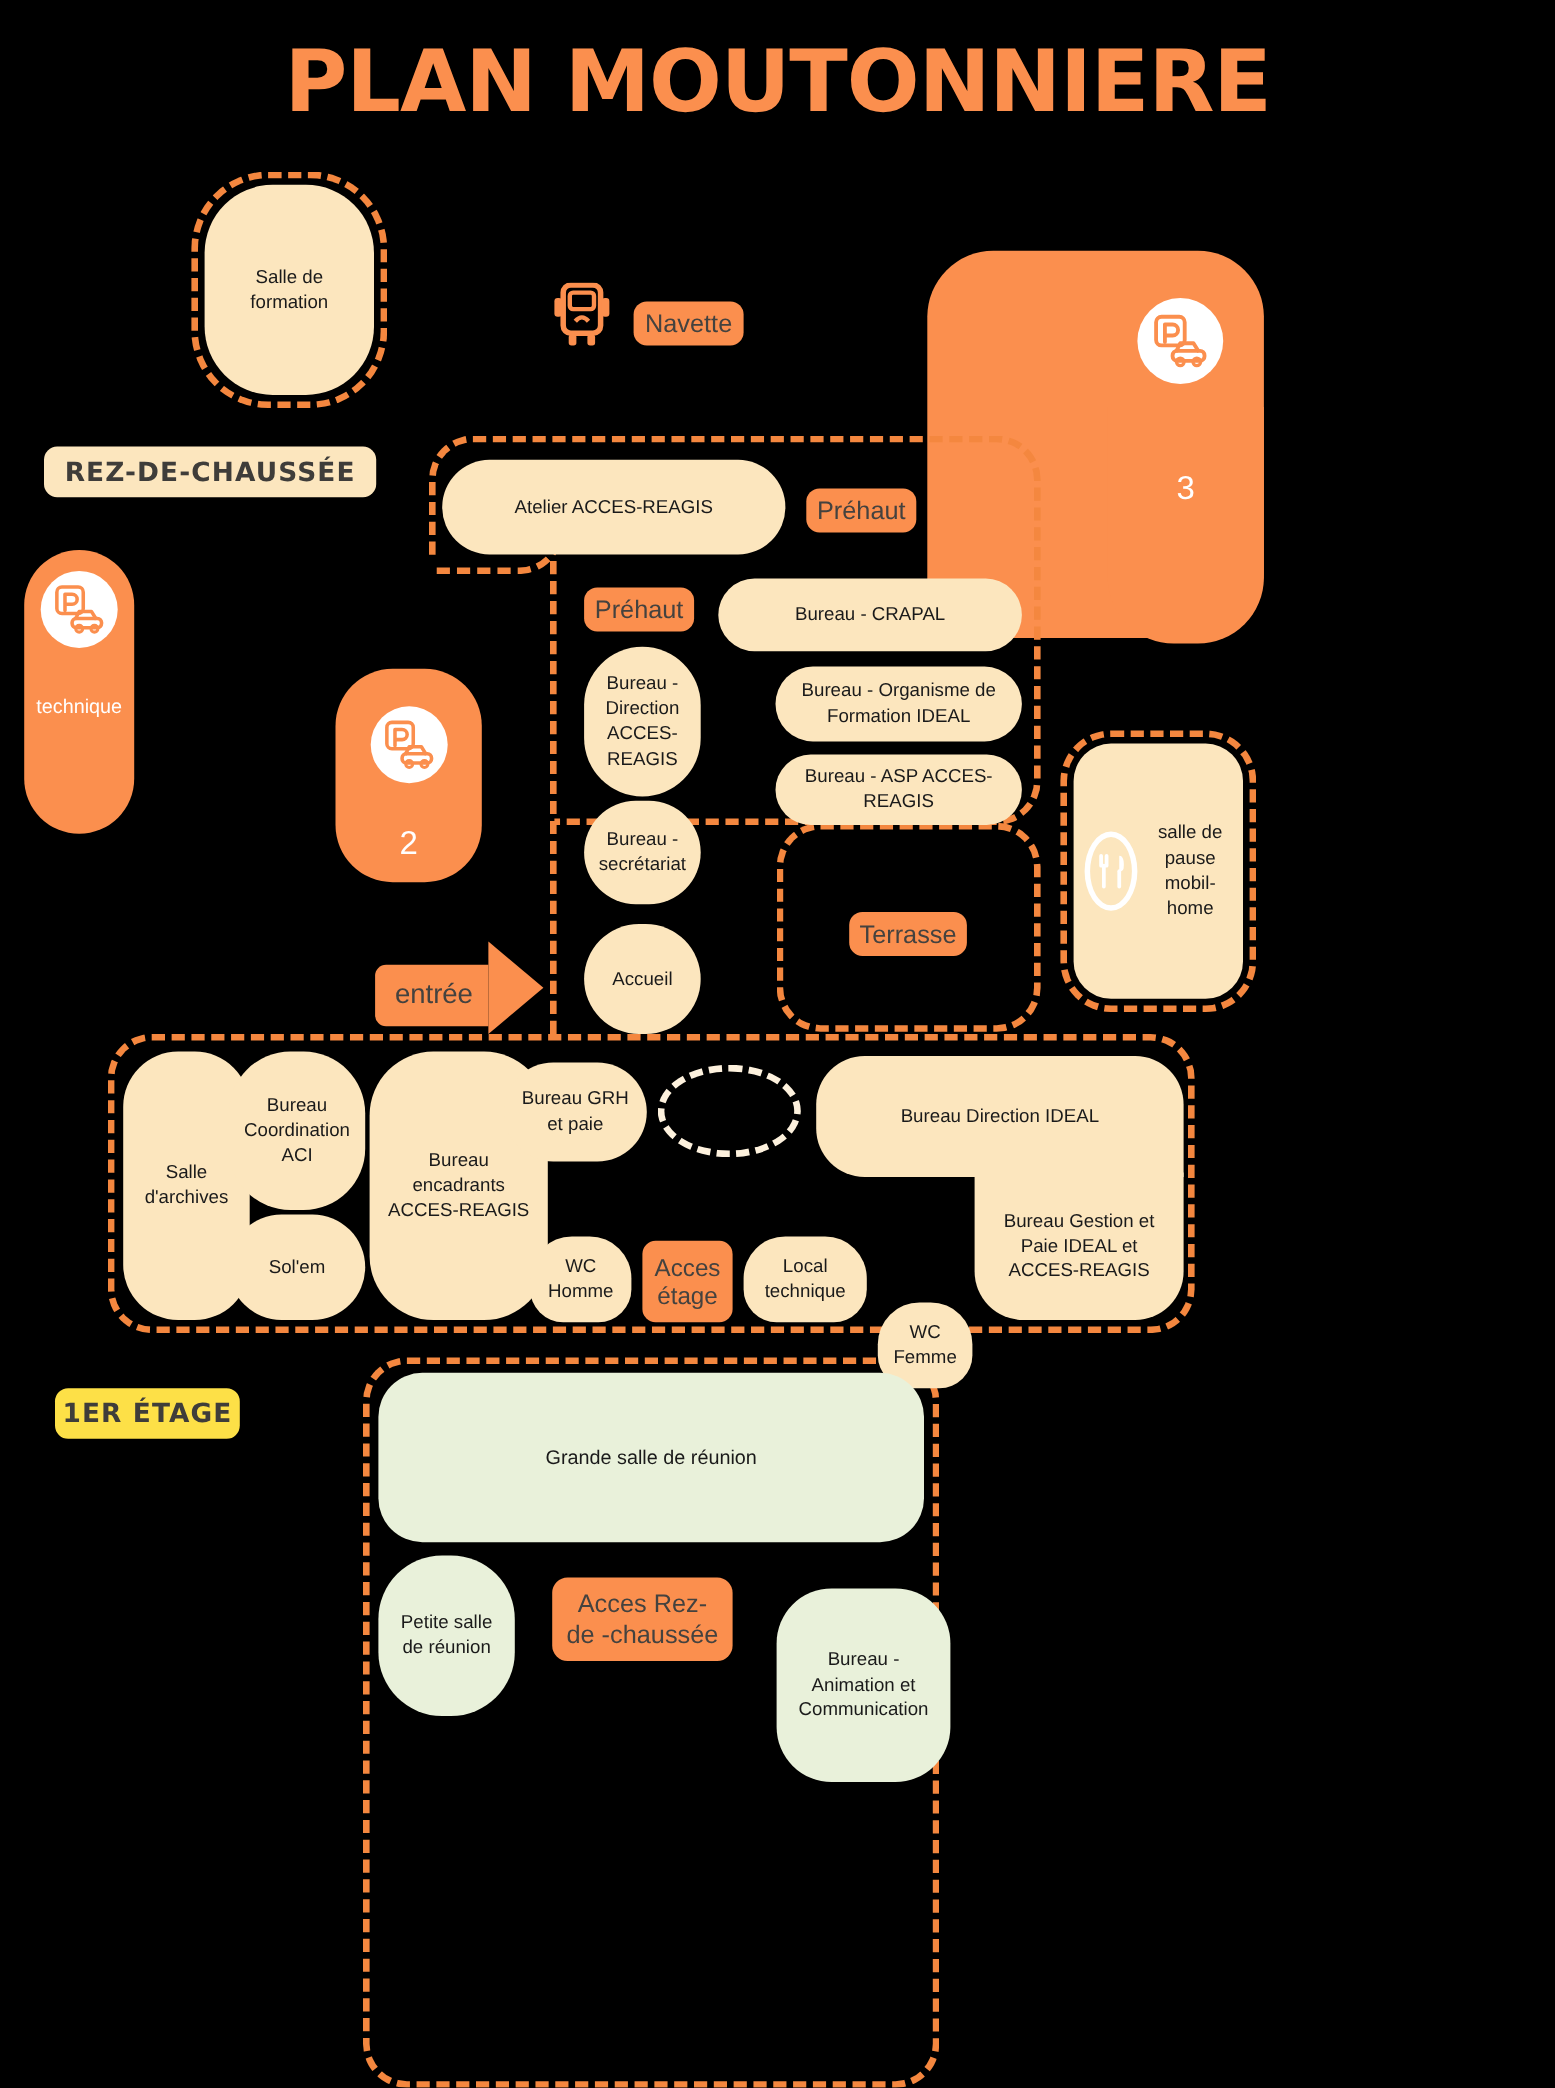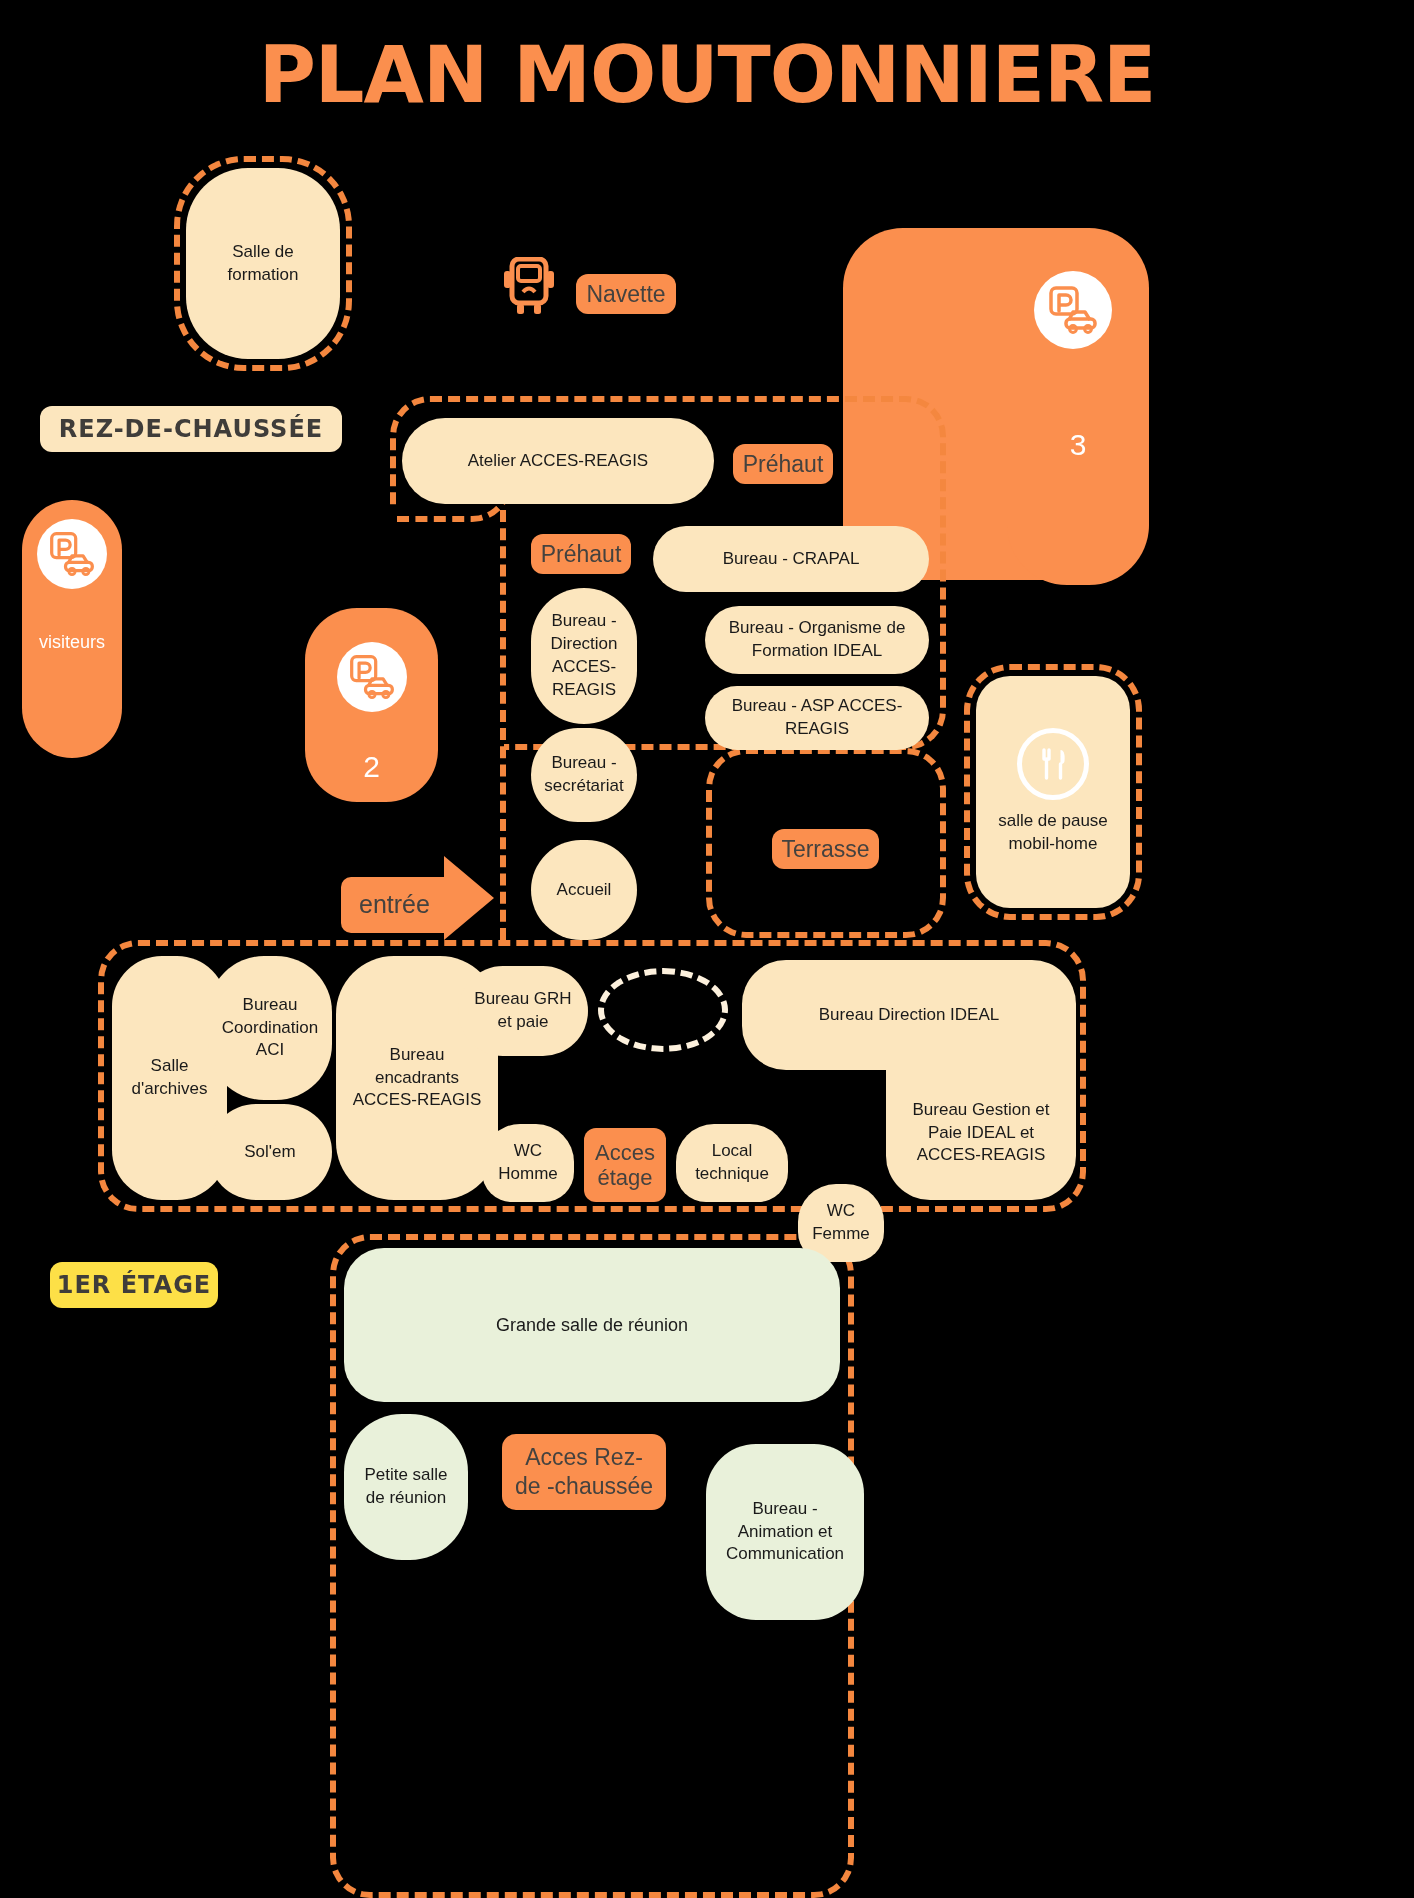--- a/index.html
+++ b/index.html
@@ -190,40 +190,40 @@
   <div class="abs icon-circle" style="left:37px; top:519px; width:70px; height:70px; z-index:7;">
     <svg width="48" height="48" viewBox="0 0 52 52">
       <rect x="4" y="4" width="26" height="26" rx="5" fill="none" stroke="#FB8F4E" stroke-width="3.5"></rect>
       <path d="M12 11 h7 a5 5 0 0 1 0 10 h-7 v-10 m0 10 v6" fill="none" stroke="#FB8F4E" stroke-width="3.5" stroke-linecap="round"></path>
       <path d="M22 36 l4 -8 h12 l5 8" fill="none" stroke="#FB8F4E" stroke-width="3.5" stroke-linejoin="round"></path>
       <rect x="19" y="35" width="29" height="9" rx="4" fill="none" stroke="#FB8F4E" stroke-width="3.5"></rect>
       <circle cx="26" cy="45" r="3.4" fill="none" stroke="#FB8F4E" stroke-width="3"></circle>
       <circle cx="41" cy="45" r="3.4" fill="none" stroke="#FB8F4E" stroke-width="3"></circle>
     </svg>
   </div>
-  <div class="abs" style="left:22px; top:632px; width:100px; text-align:center; color:#ffffff; font-size:18px; z-index:7;">visiteurs</div>
+  <div class="abs" style="left:22px; top:632px; width:100px; text-align:center; color:#ffffff; font-size:18px; z-index:7;">technique</div>
 
   <div class="abs park" style="left:305px; top:608px; width:133px; height:194px; border-radius:52px;"></div>
   <div class="abs icon-circle" style="left:337px; top:642px; width:70px; height:70px; z-index:7;">
     <svg width="48" height="48" viewBox="0 0 52 52">
       <rect x="4" y="4" width="26" height="26" rx="5" fill="none" stroke="#FB8F4E" stroke-width="3.5"></rect>
       <path d="M12 11 h7 a5 5 0 0 1 0 10 h-7 v-10 m0 10 v6" fill="none" stroke="#FB8F4E" stroke-width="3.5" stroke-linecap="round"></path>
       <path d="M22 36 l4 -8 h12 l5 8" fill="none" stroke="#FB8F4E" stroke-width="3.5" stroke-linejoin="round"></path>
       <rect x="19" y="35" width="29" height="9" rx="4" fill="none" stroke="#FB8F4E" stroke-width="3.5"></rect>
       <circle cx="26" cy="45" r="3.4" fill="none" stroke="#FB8F4E" stroke-width="3"></circle>
       <circle cx="41" cy="45" r="3.4" fill="none" stroke="#FB8F4E" stroke-width="3"></circle>
     </svg>
   </div>
   <div class="abs" style="left:305px; top:750px; width:133px; text-align:center; color:#ffffff; font-size:30px; z-index:7;">2</div>
 
   <div class="abs dash" style="left:706px; top:748px; width:240px; height:190px; border-radius:40px;"></div>
   <div class="abs tag" style="left:772px; top:829px; width:107px; height:34px;">Terrasse</div>
 
   <div class="abs dash" style="left:964px; top:664px; width:178px; height:256px; border-radius:46px;"></div>
-  <div class="abs room sq" style="left:976px; top:676px; width:154px; height:232px; flex-direction:column; gap:10px;">
+  <div class="abs room sq" style="left:976px; top:676px; width:154px; height:232px; flex-direction:row; gap:10px;">
     <span class="icon-ring" style="width:72px;height:72px;">
       <svg width="38" height="38" viewBox="0 0 38 38">
         <path d="M10 5 v9 M15 5 v9 M12.5 14 v19" stroke="#ffffff" stroke-width="3.4" fill="none" stroke-linecap="round"></path>
         <path d="M10 5 a5 5 0 0 0 5 5 a5 5 0 0 0 0 0" stroke="#ffffff" stroke-width="0" fill="none"></path>
         <path d="M26.5 5 c4 0 4.5 6 4 11 c-.3 2.7 -2.2 3 -4 3 z" fill="#ffffff"></path>
         <path d="M26.5 19 v14" stroke="#ffffff" stroke-width="3.4" stroke-linecap="round"></path>
       </svg>
     </span>
     <span style="font-size:17px;">salle de pause mobil-home</span>
   </div>

